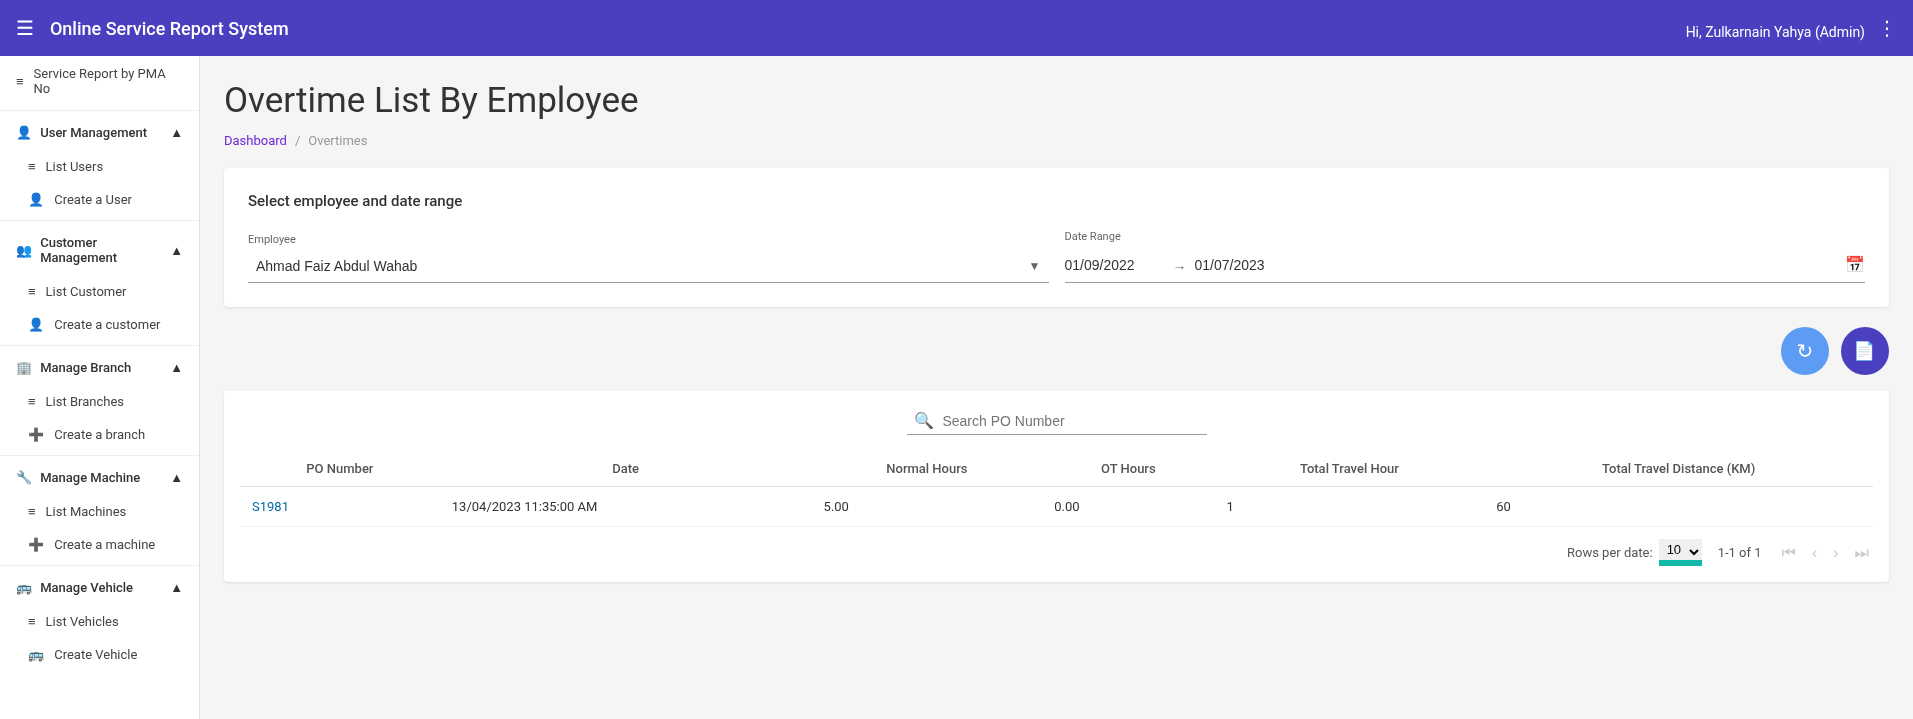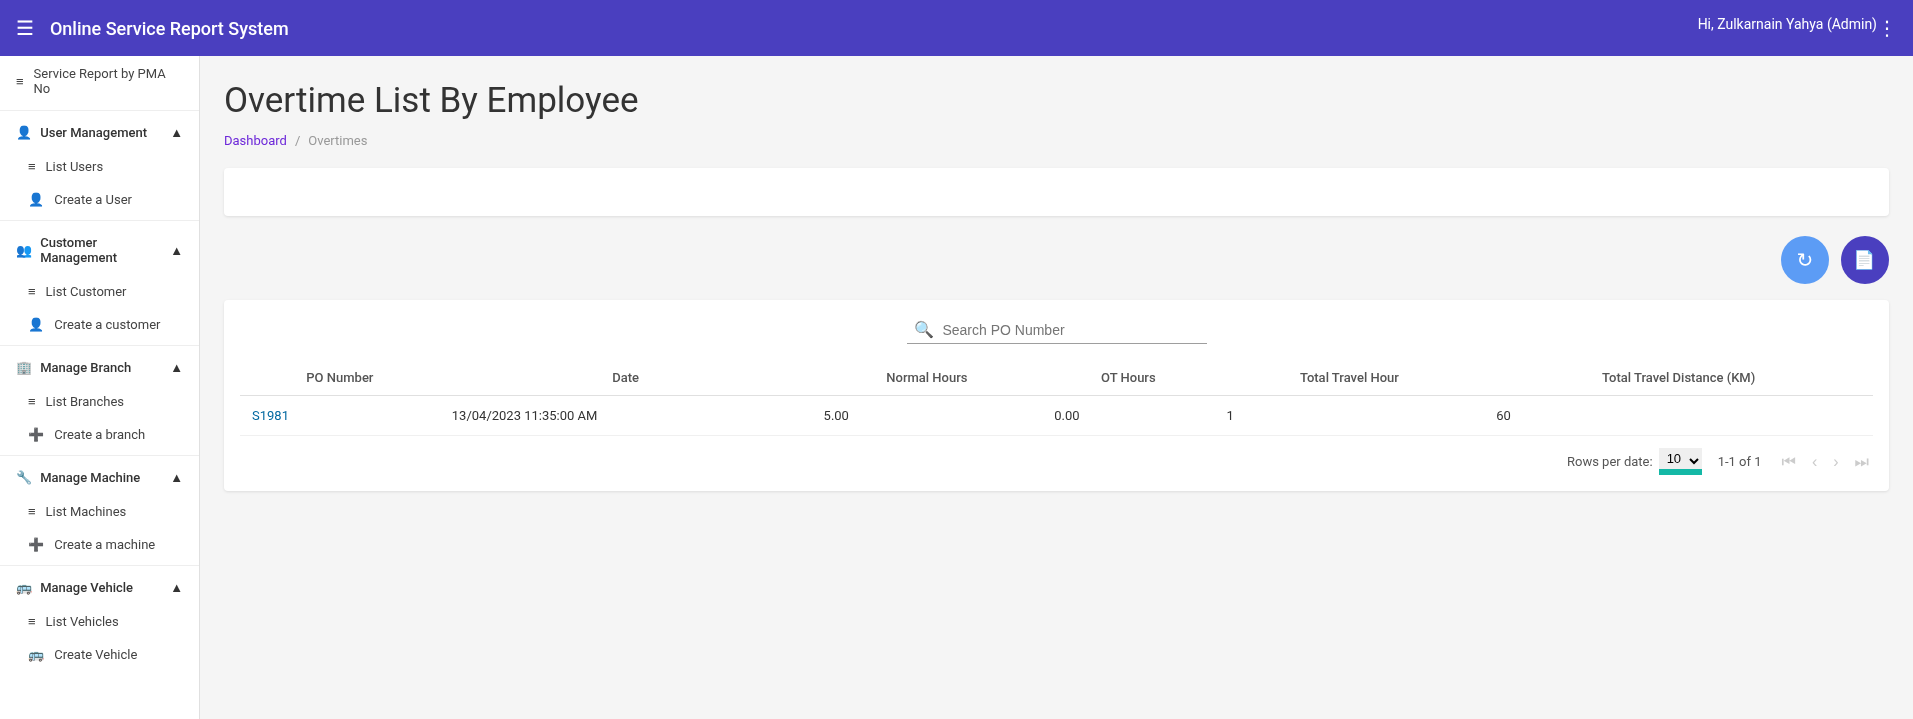--- a/index.html
+++ b/index.html
@@ -11,21 +11,21 @@
       color: white;
       height: 56px;
       display: flex;
       align-items: center;
       padding: 0 16px;
       justify-content: space-between;
       flex-shrink: 0;
     }
     .topbar-left { display: flex; align-items: center; gap: 16px; }
     .topbar-title { font-size: 18px; font-weight: 500; }
-    .topbar-right { display: flex; align-items: flex-start; }
+    .topbar-right { display: flex; align-items: flex-end; gap: 12px; }
     .topbar-user { font-size: 14px; }
 
     
     .layout { display: flex; flex: 1; overflow: hidden; }
 
     
     .sidebar {
       width: 200px;
       background: white;
       border-right: 1px solid #e0e0e0;
@@ -366,20 +366,44 @@
 
     <h1 class="page-title">Overtime List By Employee</h1>
 
     <div class="breadcrumb">
       <span class="breadcrumb-link">Dashboard</span>
       <span class="breadcrumb-sep">/</span>
       <span class="breadcrumb-current">Overtimes</span>
     </div>
 
     <div class="filter-card">
+      <div class="filter-title">Select employee and date range</div>
+      <div class="filter-row">
+
+        <div class="filter-field">
+          <div class="filter-label">Employee</div>
+          <div class="filter-select-wrapper">
+            <select class="filter-select">
+              <option>Ahmad Faiz Abdul Wahab</option>
+            </select>
+            <span class="select-arrow">▼</span>
+          </div>
+        </div>
+
+        <div class="date-range-field">
+          <div class="filter-label">Date Range</div>
+          <div class="date-range-wrapper">
+            <input class="date-input" type="text" value="01/09/2022" style="">
+            <span class="date-arrow">→</span>
+            <input class="date-input" type="text" value="01/07/2023" style="">
+            <span class="date-icon">📅</span>
+          </div>
+        </div>
+
+      </div>
     </div>
 
     <div class="action-buttons">
       <button class="btn-circle btn-refresh" title="Refresh">
         <span>↻</span>
       </button>
       <button class="btn-circle btn-export" title="Export">
         <span style="font-size:18px;">📄</span>
       </button>
     </div>

